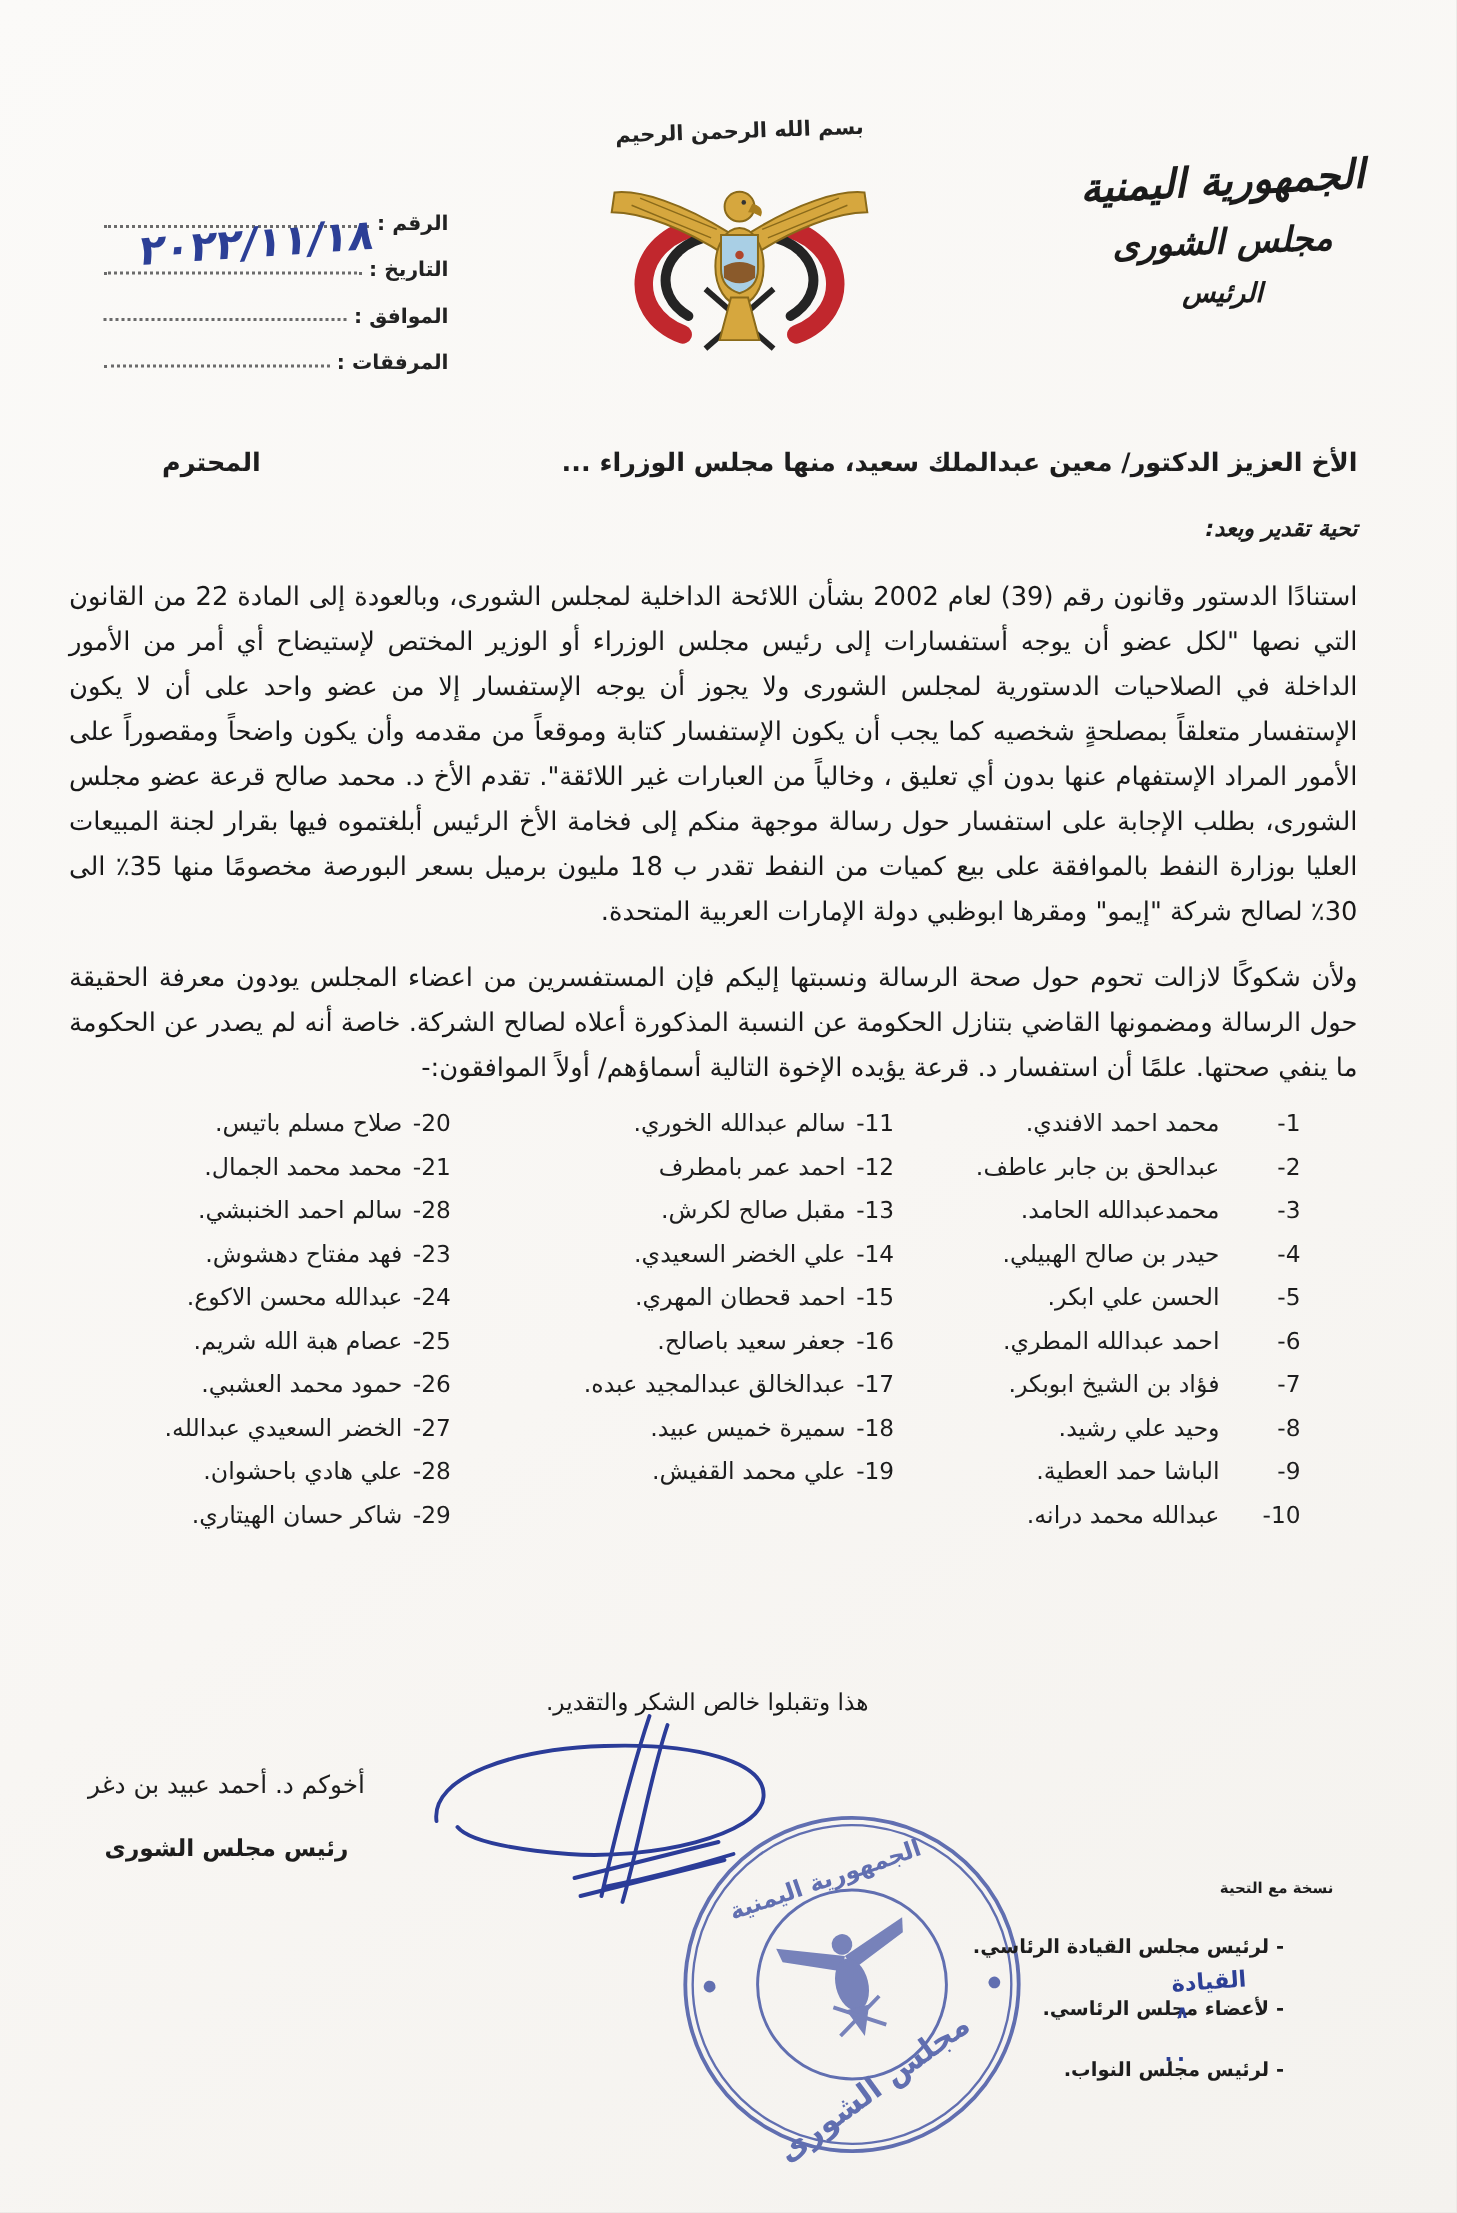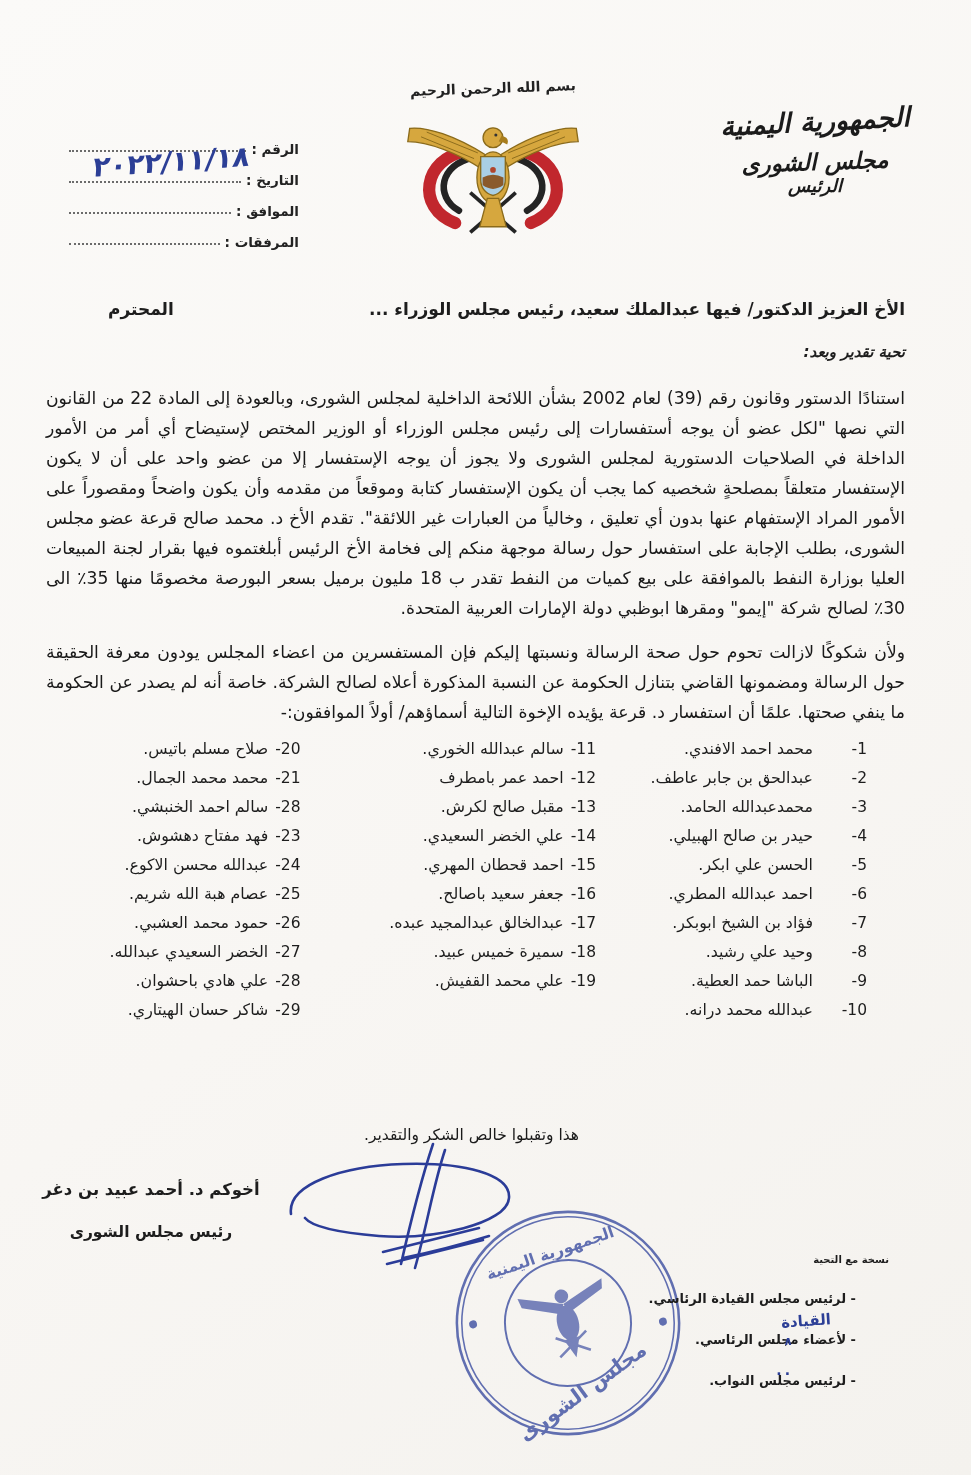--- a/index.html
+++ b/index.html
@@ -21,39 +21,39 @@
     font-size:28px; font-weight:700; color:#2c3f96; direction:rtl;
     transform:rotate(-4deg) skewX(-10deg); letter-spacing:2px; white-space:nowrap;
   }
   
   .emblem-wrap { position:absolute; top:80px; left:378px; width:230px; text-align:center; }
   .basmala { font-size:14px; font-weight:700; color:#222; transform:rotate(-2deg); letter-spacing:1px; margin-bottom:2px; }
   
   .letterhead { position:absolute; top:106px; right:26px; width:260px; text-align:center; direction:rtl; color:#1b1b1b; }
   .lh-country { font-size:27px; font-weight:700; font-style:italic; transform:rotate(-3deg); }
   .lh-council { font-size:23px; font-weight:700; font-style:italic; margin-top:12px; transform:rotate(-2deg); }
-  .lh-office  { font-size:18px; font-weight:700; font-style:italic; }
+  .lh-office  { font-size:18px; font-weight:700; font-style:italic; margin-top:10px; }
   
   .letter { position:absolute; top:299px; right:66px; left:46px; direction:rtl; }
   .salutation { display:flex; justify-content:space-between; align-items:baseline; font-weight:700; font-size:17px; padding-left:62px; }
   .greeting { margin-top:24px; font-weight:700; font-style:italic; font-size:15px; }
   .para { margin-top:22px; font-size:17.2px; line-height:30px; text-align:justify; color:#191919; }
   .para.p2 { margin-top:14px; }
   
   .names { display:flex; direction:rtl; margin-top:12px; padding-right:38px; font-size:15.8px; }
   .ncol  { display:flex; flex-direction:column; }
   .ncol1 { width:33%; } .ncol2 { width:36%; } .ncol3 { width:31%; }
   .nrow  { display:flex; direction:rtl; align-items:baseline; height:29px; white-space:nowrap; }
   .nnum  { font-size:15.5px; }
   .ncol1 .nnum { min-width:54px; }
   .ncol2 .nnum, .ncol3 .nnum { margin-left:7px; }
   
   .thanks { position:absolute; top:1126px; left:0; right:0; text-align:center; font-size:15.5px; font-weight:400; color:#1a1a1a; padding-right:28px; }
   .signer { position:absolute; top:1180px; left:36px; width:230px; text-align:center; }
-  .signer-name  { font-weight:700; font-size:16.5px; }
+  .signer-name  { font-weight:400; font-size:16.5px; }
   .signer-title { font-weight:700; font-size:15.5px; margin-top:24px; }
   .signature-svg { position:absolute; top:1140px; left:283px; }
   .stamp-svg { position:absolute; top:1203px; left:450px; opacity:.9; }
   
   .cc { position:absolute; top:1254px; right:82px; width:250px; direction:rtl; text-align:right; }
   .cc-title { font-weight:700; font-size:10px; }
   .cc-item  { font-weight:700; font-size:13px; margin-top:26px; margin-right:33px; white-space:nowrap; }
   .cc-hand  { position:absolute; top:58px; right:58px; color:#2c3f96; font-weight:700; font-size:15px; transform:rotate(-4deg); }
   .cc-caret { position:absolute; top:80px; right:96px; color:#2c3f96; font-weight:700; font-size:12px; }
   .cc-dots  { position:absolute; top:108px; right:96px; color:#2c3f96; font-weight:700; font-size:14px; letter-spacing:3px; }
@@ -127,21 +127,21 @@
   </div>
 
   <div class="letterhead">
     <div class="lh-country">الجمهورية اليمنية</div>
     <div class="lh-council">مجلس الشورى</div>
     <div class="lh-office">الرئيس</div>
   </div>
 
   <div class="letter">
     <div class="salutation">
-      <span>الأخ العزيز الدكتور/ فيها عبدالملك سعيد، رئيس مجلس الوزراء ...</span>
+      <span>الأخ العزيز الدكتور/ معين عبدالملك سعيد، منها مجلس الوزراء ...</span>
       <span>المحترم</span>
     </div>
     <div class="greeting">تحية تقدير وبعد:</div>
     <p class="para">استنادًا الدستور وقانون رقم (39) لعام 2002 بشأن اللائحة الداخلية لمجلس الشورى، وبالعودة إلى المادة 22 من القانون التي نصها "لكل عضو أن يوجه أستفسارات إلى رئيس مجلس الوزراء أو الوزير المختص لإستيضاح أي أمر من الأمور الداخلة في الصلاحيات الدستورية لمجلس الشورى ولا يجوز أن يوجه الإستفسار إلا من عضو واحد على أن لا يكون الإستفسار متعلقاً بمصلحةٍ شخصيه كما يجب أن يكون الإستفسار كتابة وموقعاً من مقدمه وأن يكون واضحاً ومقصوراً على الأمور المراد الإستفهام عنها بدون أي تعليق ، وخالياً من العبارات غير اللائقة". تقدم الأخ د. محمد صالح قرعة عضو مجلس الشورى، بطلب الإجابة على استفسار حول رسالة موجهة منكم إلى فخامة الأخ الرئيس أبلغتموه فيها بقرار لجنة المبيعات العليا بوزارة النفط بالموافقة على بيع كميات من النفط تقدر ب 18 مليون برميل بسعر البورصة مخصومًا منها 35٪ الى 30٪ لصالح شركة "إيمو" ومقرها ابوظبي دولة الإمارات العربية المتحدة.</p>
     <p class="para p2">ولأن شكوكًا لازالت تحوم حول صحة الرسالة ونسبتها إليكم فإن المستفسرين من اعضاء المجلس يودون معرفة الحقيقة حول الرسالة ومضمونها القاضي بتنازل الحكومة عن النسبة المذكورة أعلاه لصالح الشركة. خاصة أنه لم يصدر عن الحكومة ما ينفي صحتها. علمًا أن استفسار د. قرعة يؤيده الإخوة التالية أسماؤهم/ أولاً الموافقون:-</p>
 
     <div class="names">
       <div class="ncol ncol1">
 
           <div class="nrow">

